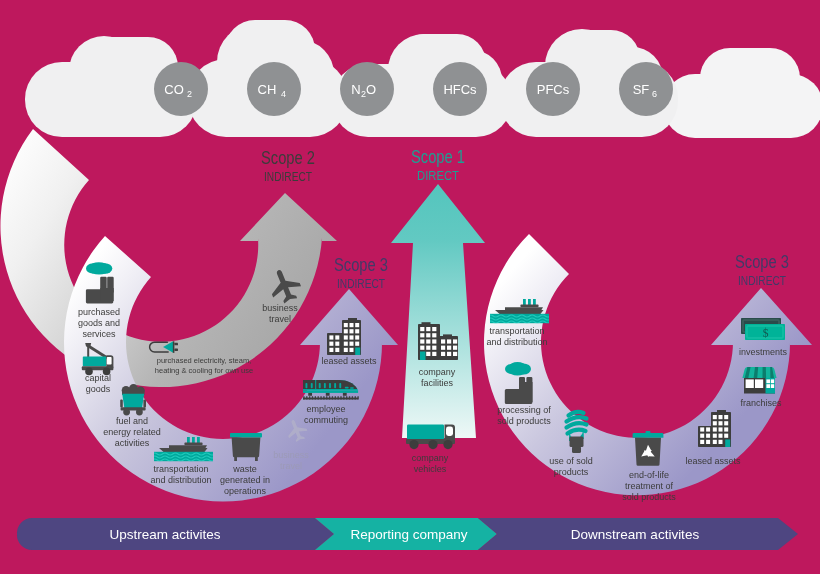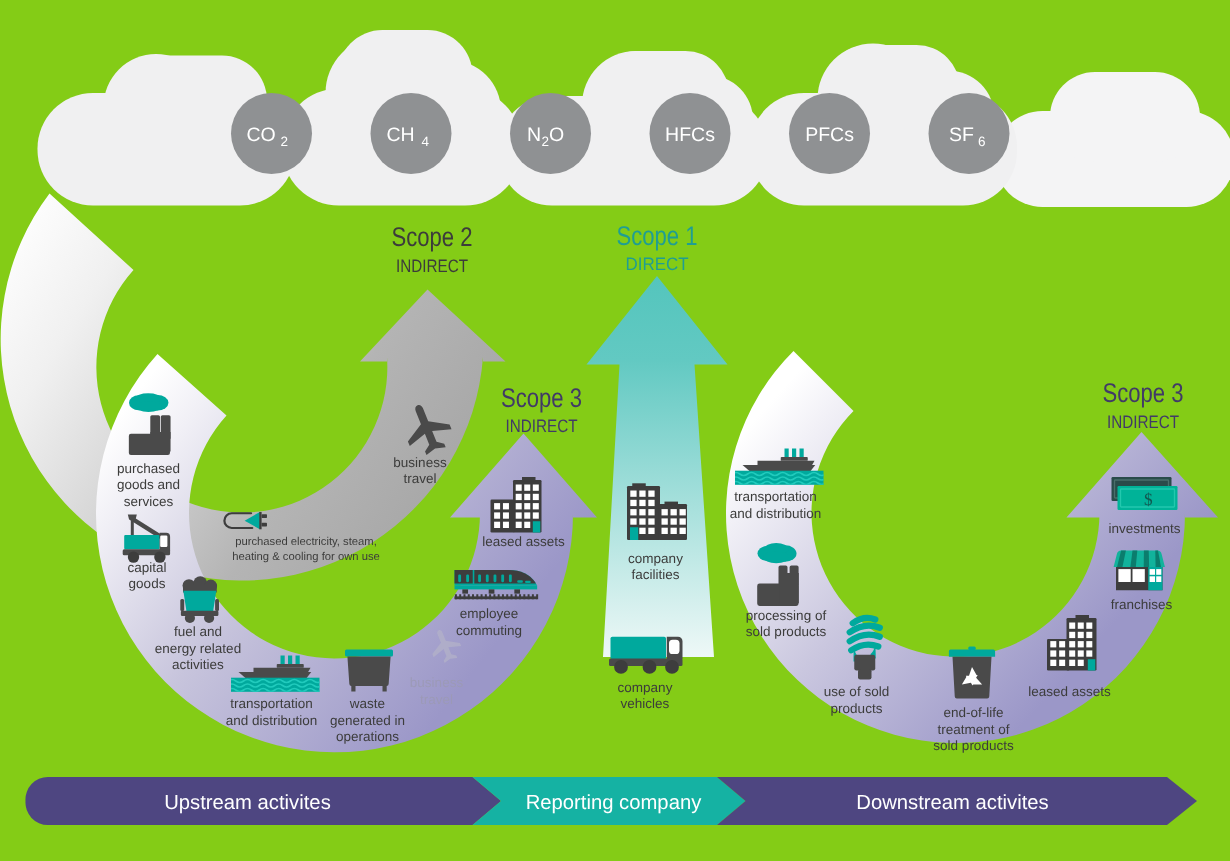--- a/index.html
+++ b/index.html
@@ -1,17 +1,17 @@
 <!DOCTYPE html>
 <html><head>
 <meta charset="utf-8">
 <style>
   html,body{margin:0;padding:0;}
   body{width:820px;height:574px;background:#ffffff;font-family:"Liberation Sans",sans-serif;overflow:hidden;}
-  #stage{position:relative;width:820px;height:574px;background:#84cc16;}
+  #stage{position:relative;width:820px;height:574px;background:#be185d;}
   svg#art{position:absolute;left:0;top:0;}
   .scopeTitle{font-size:18px;}
   .scopeSub{font-size:12px;}
   .ghg{font-size:13px;fill:#ffffff;}
   .ghgSub{font-size:9px;fill:#ffffff;}
   .cap{font-size:9px;fill:#3c3c3b;}
   .capsm{font-size:7.5px;fill:#3c3c3b;}
   .band{font-size:13.5px;fill:#ffffff;}
 </style>
 </head>

